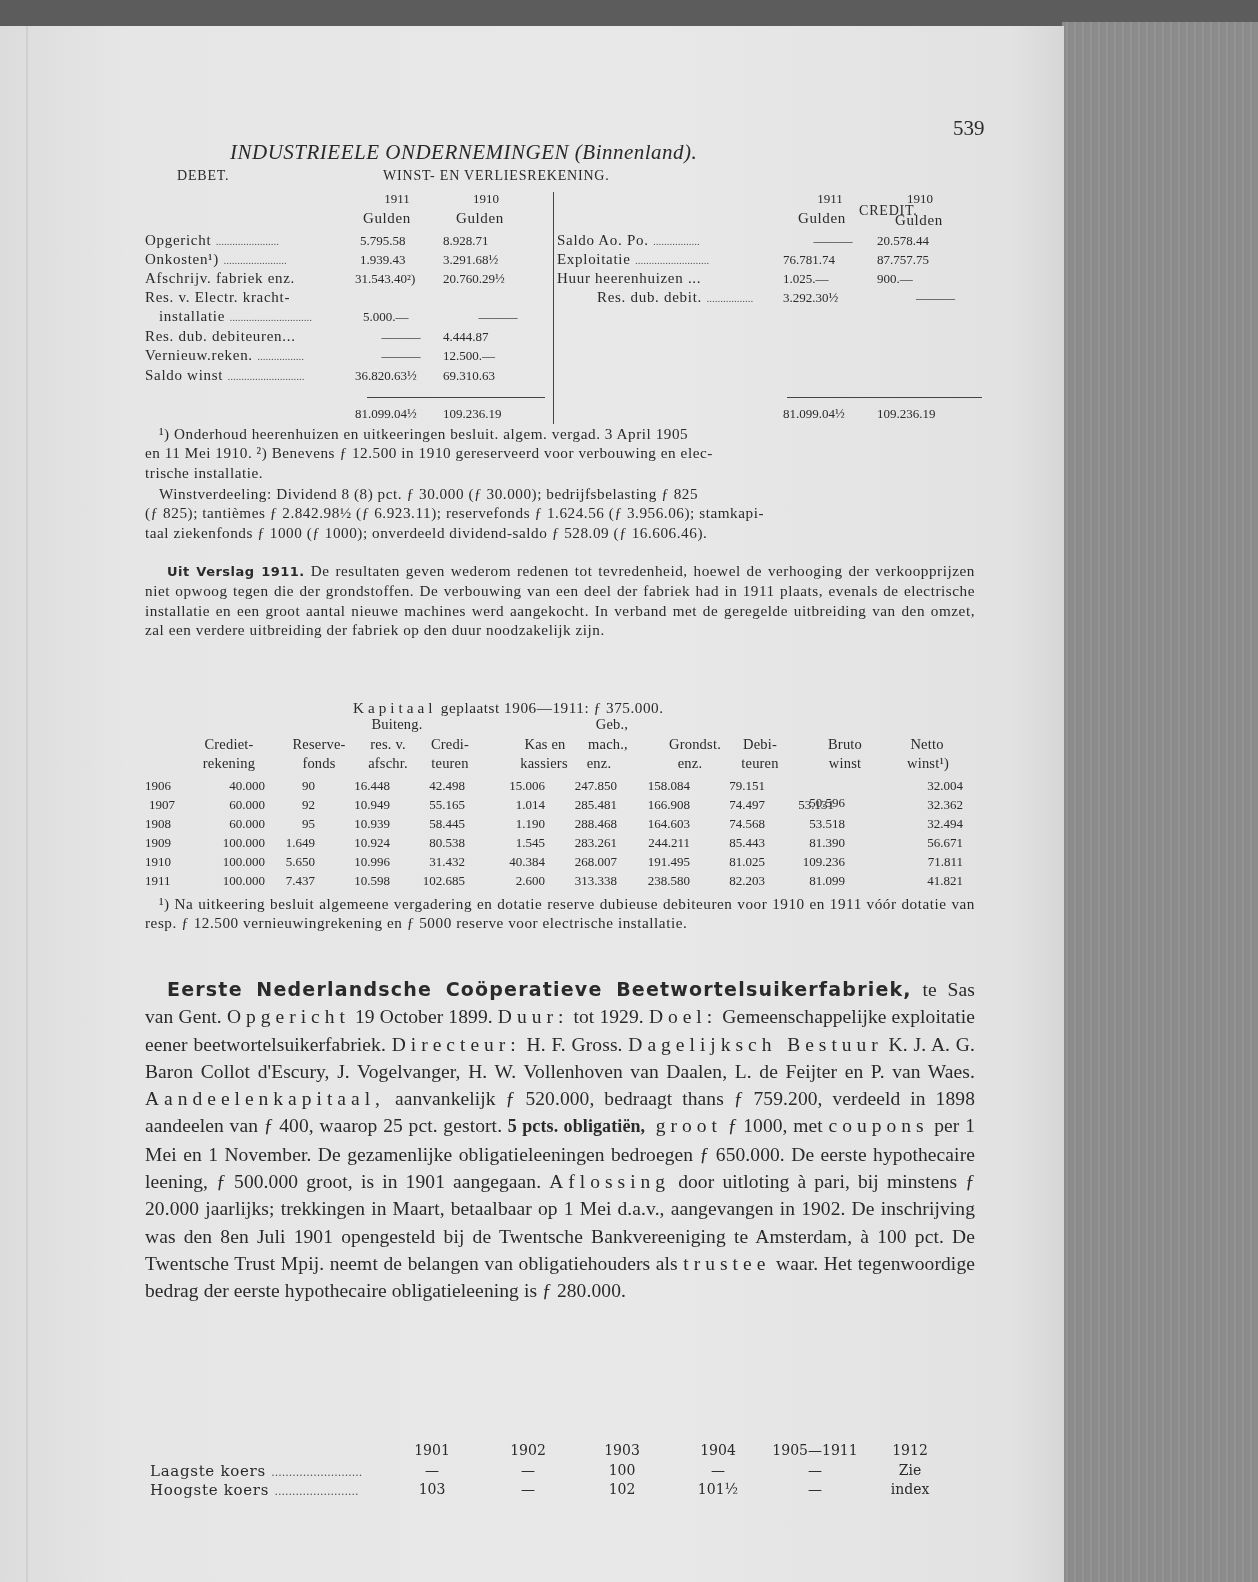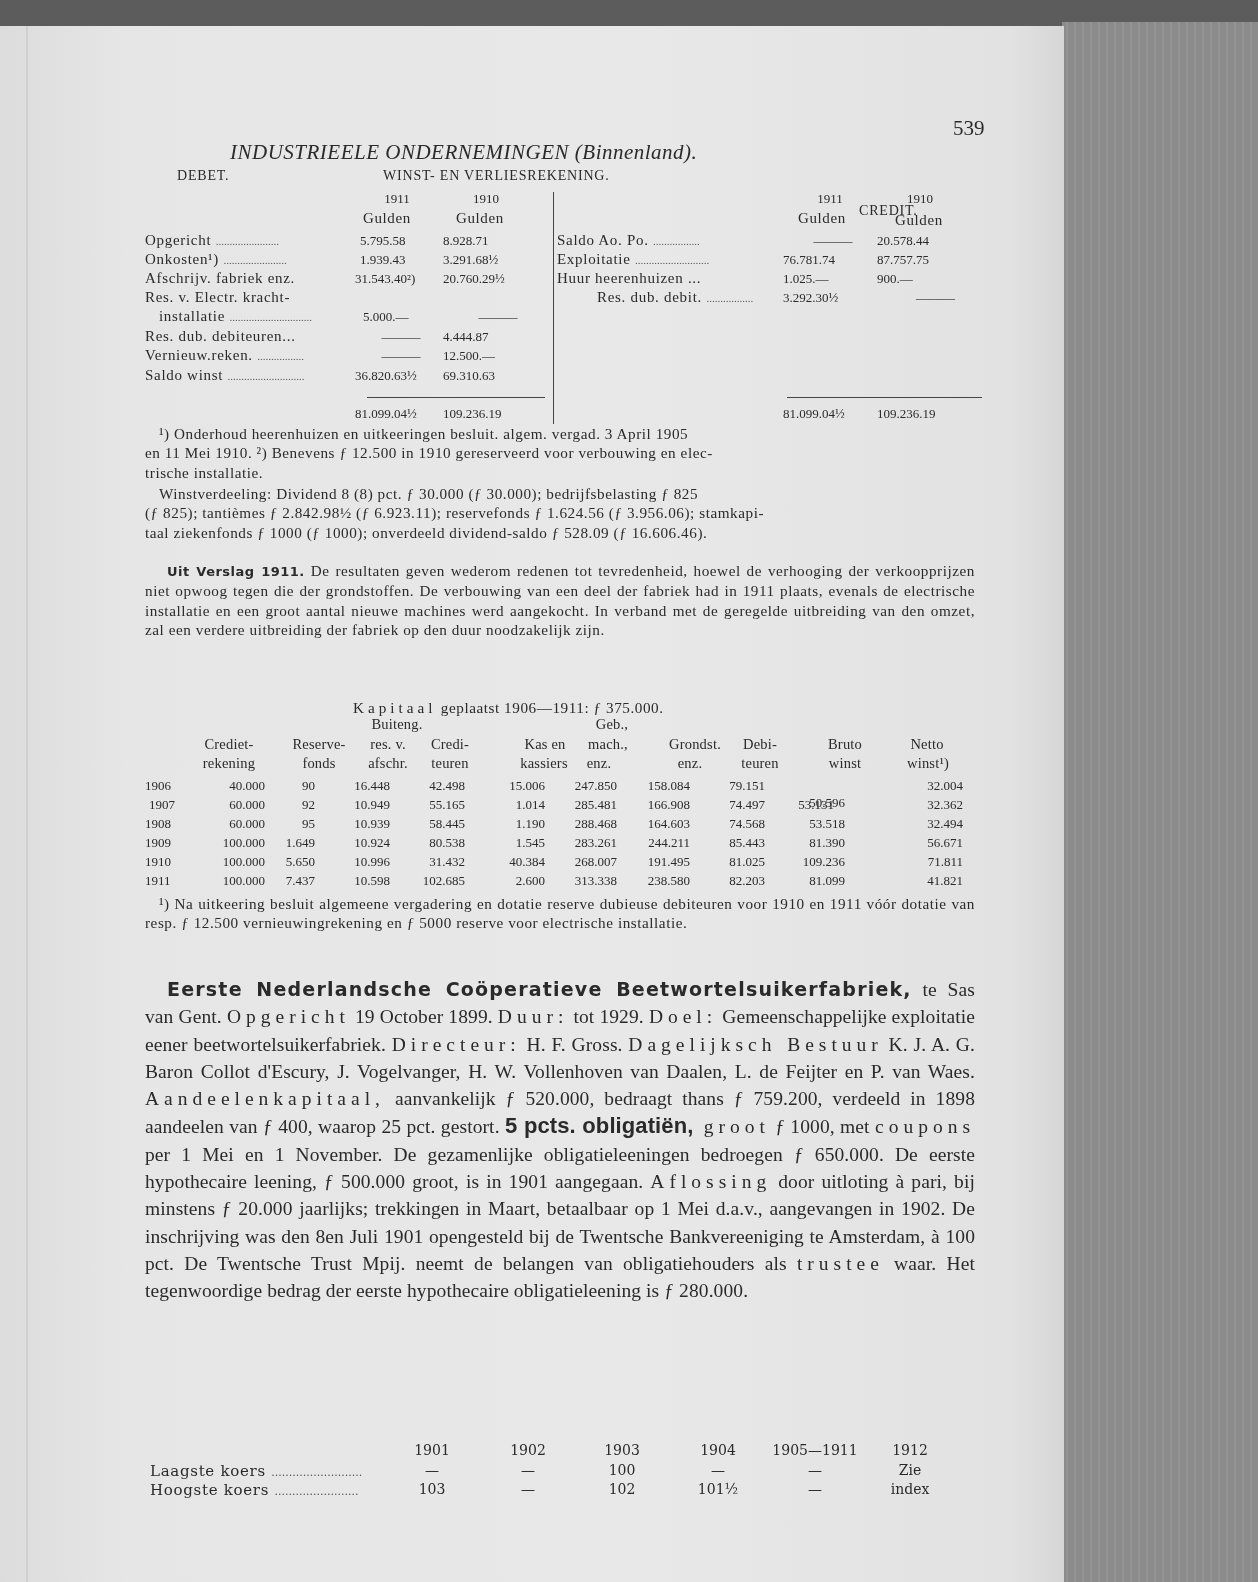--- a/index.html
+++ b/index.html
@@ -34,21 +34,21 @@
   .dots { color: #555; letter-spacing: 0; font-size: 11px; }
   .vline { position: absolute; width: 1px; background: #444; }
   .hline { position: absolute; height: 1px; background: #444; }
 
   .para { font-family: "Liberation Serif", serif; font-size: 15.2px; line-height: 19.4px; text-align: justify; letter-spacing: 0.55px; }
   .para .bold-sans { font-family: "DejaVu Sans", sans-serif; font-weight: bold; font-size: 13px; letter-spacing: 0.5px; }
   .spaced { letter-spacing: 4px; }
 
   .big-para { font-family: "Liberation Serif", serif; font-size: 19.5px; line-height: 27.3px; text-align: justify; letter-spacing: 0.1px; }
   .big-para .title-sans { font-family: "DejaVu Sans", sans-serif; font-weight: bold; font-size: 19px; letter-spacing: 1.2px; }
-  .big-para .bold-sans { font-family: Liberation Sans, sans-serif; font-weight: bold; font-size: 22px; }
+  .big-para .bold-sans { font-family: Liberation Serif, serif; font-weight: bold; font-size: 18px; }
   .big-para .spaced { letter-spacing: 5px; }
 
   .kap-table { position: absolute; font-family: "Liberation Serif", serif; }
   .kap-table .hdr { position: absolute; font-size: 14.5px; text-align: center; white-space: nowrap; letter-spacing: 0.2px; }
   .kap-table .cell { position: absolute; font-size: 13px; text-align: right; white-space: nowrap; }
   .koers .cell { position: absolute; font-size: 14px; text-align: center; white-space: nowrap; }
   .koers .lbl { position: absolute; font-size: 15px; letter-spacing: 0.7px; white-space: nowrap; }
 </style>
 </head>
 <body>

